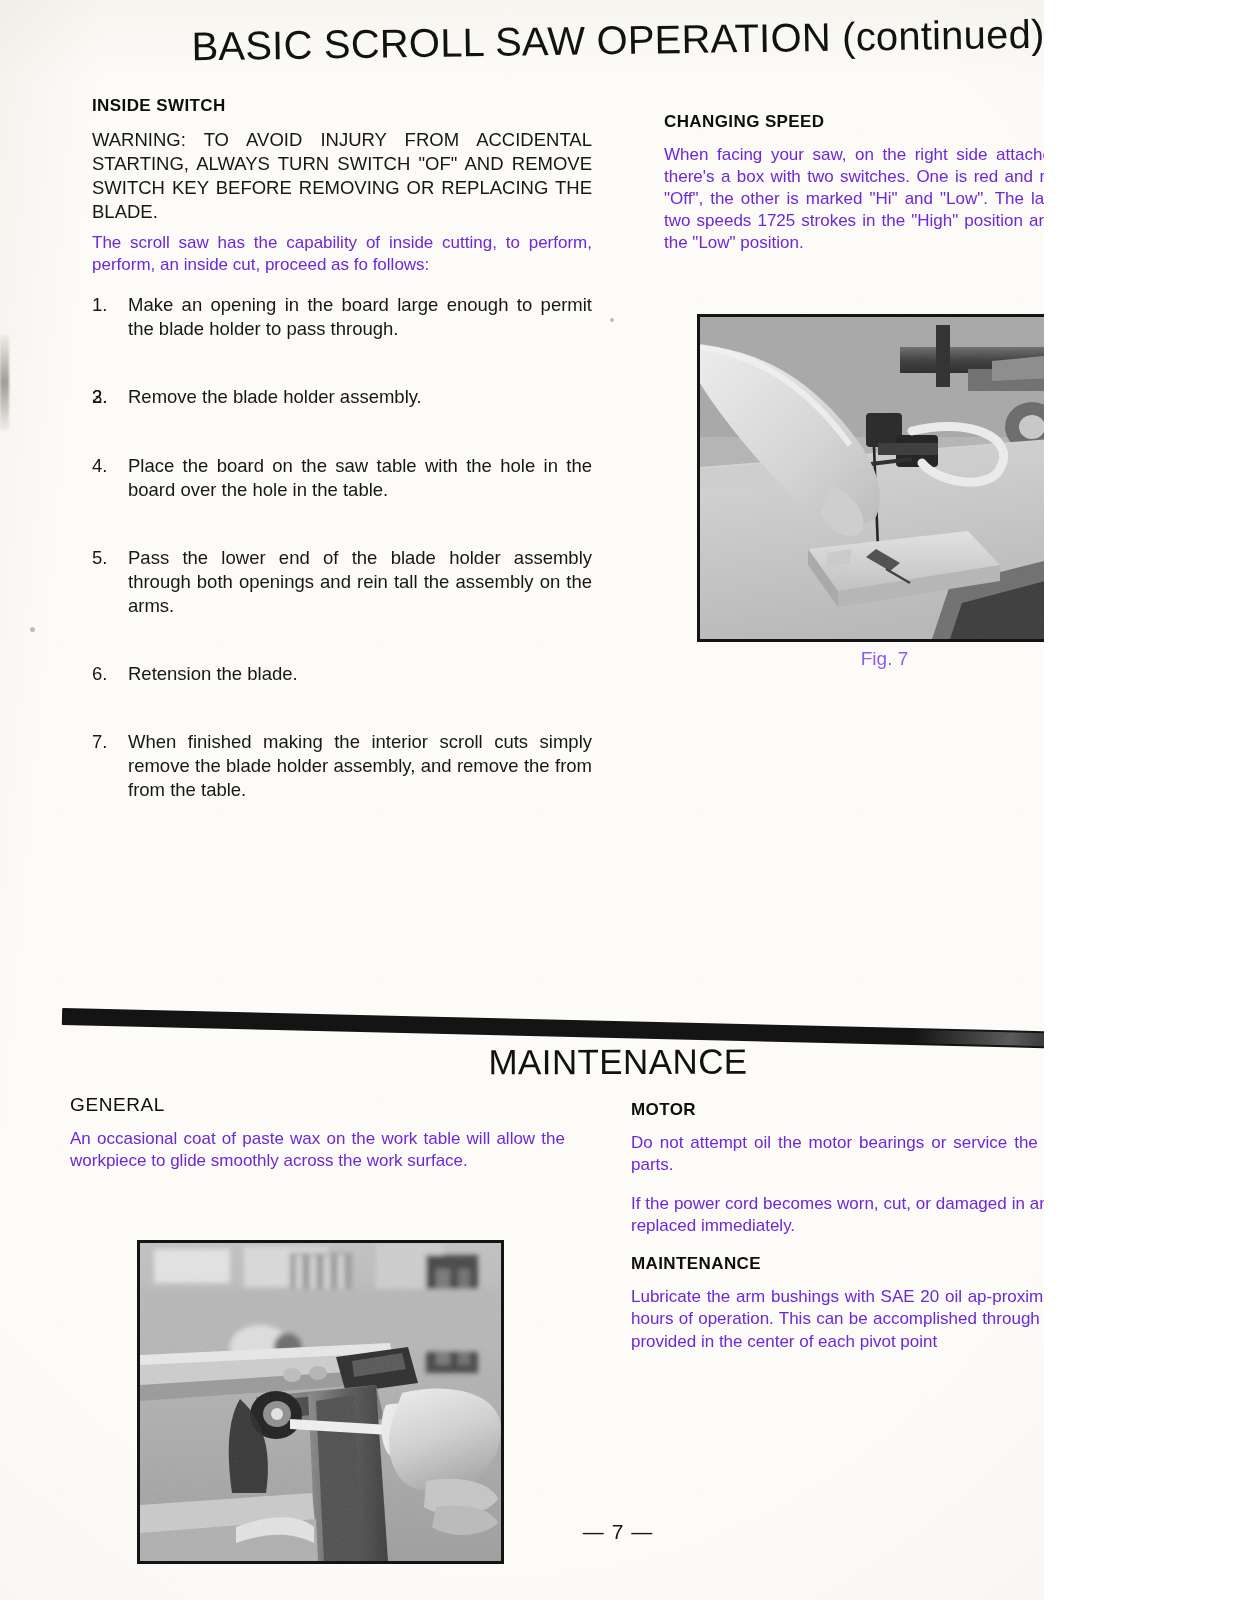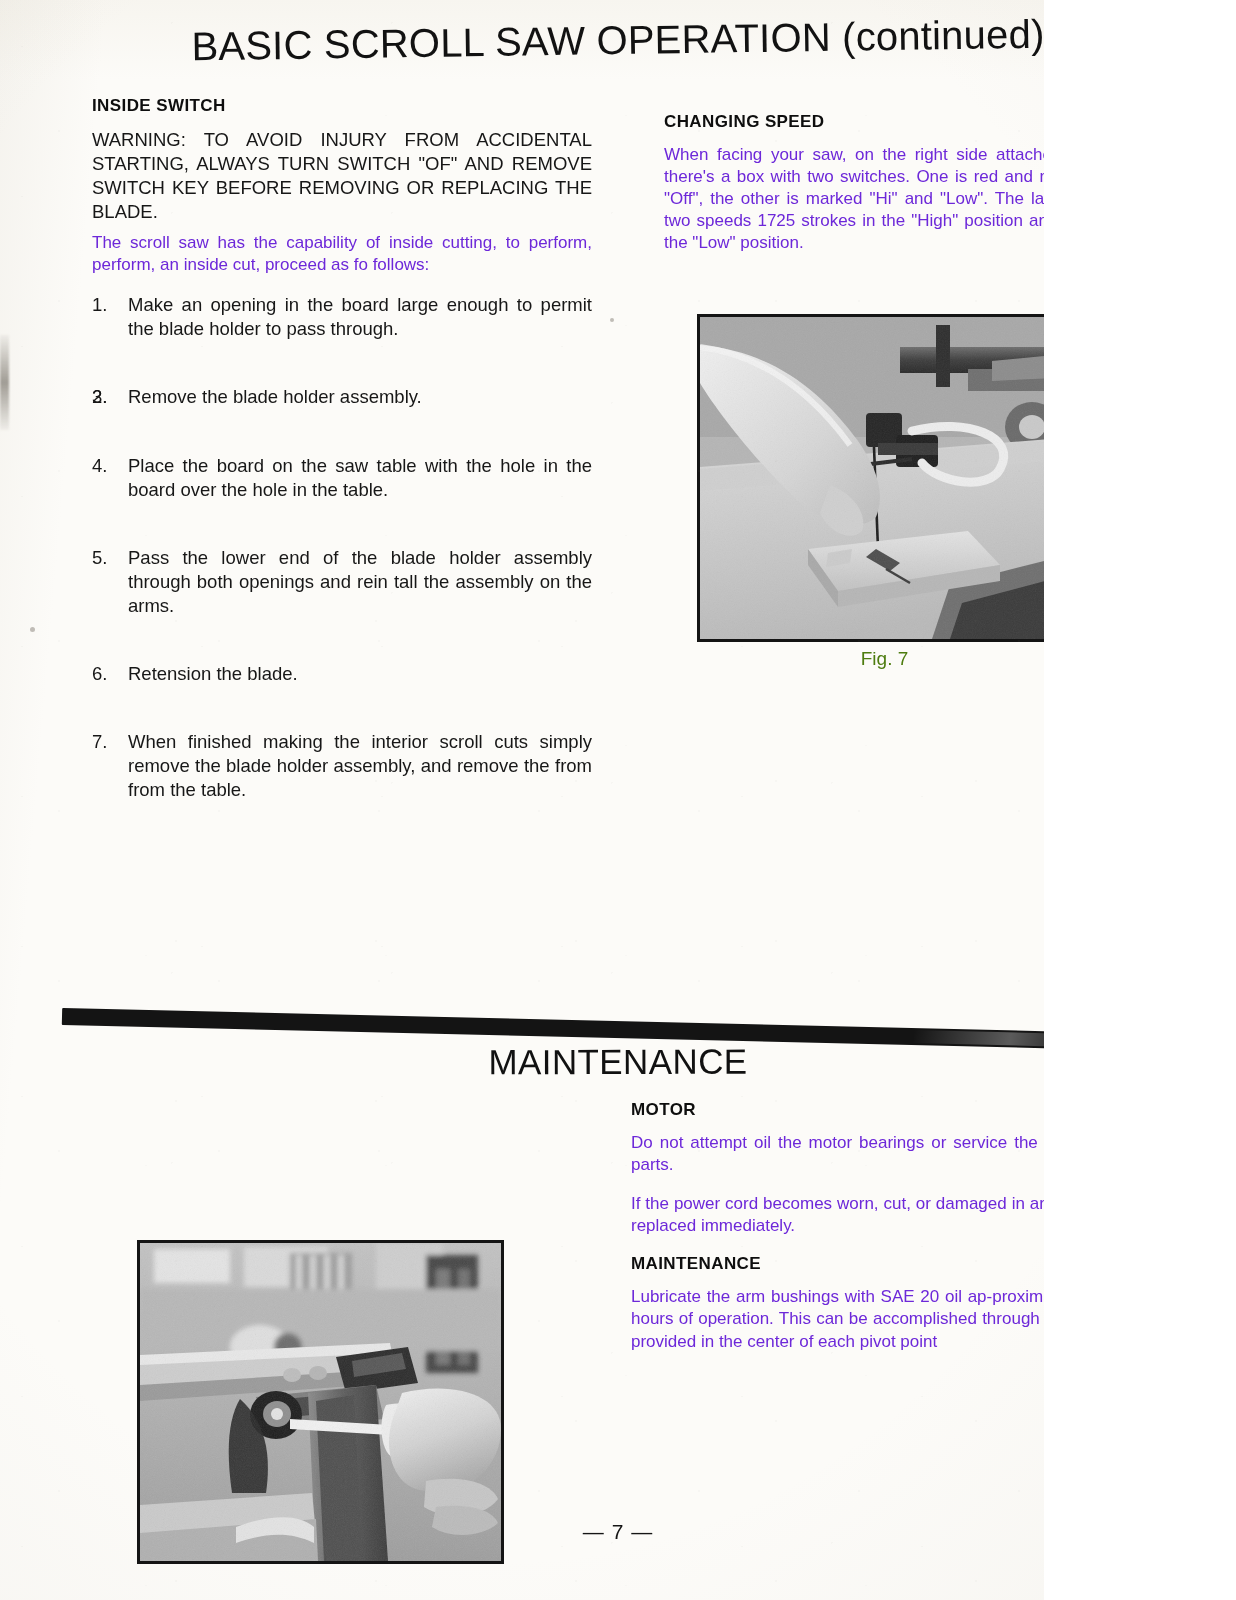--- a/index.html
+++ b/index.html
@@ -117,21 +117,21 @@
     position: absolute;
     border: 3px solid #141414;
     overflow: hidden;
     background: #9d9d9d;
   }
   .photo .inner { position: absolute; inset: 0; }
   figcaption.fig-cap {
     position: absolute;
     text-align: center;
     font-size: 19px;
-    color: #4d7c0f;
+    color: #8b5cf6;
   }
 
   
   #divider {
     position: absolute;
     left: 62px;
     top: 1008px;
     width: 1082px;
     height: 17px;
     background: #141414;
@@ -319,20 +319,24 @@
         <path d="M128 236 L 152 232 L 150 246 L 126 250 Z" fill="#cbcbcb"></path>
         <rect width="375" height="322" filter="url(#grain)" opacity="0.55"></rect>
       </svg>
     </div>
   </div>
   <figcaption class="fig-cap" style="left:697px; top:648px; width:375px;">Fig. 7</figcaption>
 
   <div id="divider"></div>
   <div id="maintenance-title">MAINTENANCE</div>
 
+  <div class="col" id="col-left-bottom">
+    <h2 class="sec-head light">GENERAL</h2>
+    <p class="body last">An occasional coat of paste wax on the work table will allow the workpiece to glide smoothly across the work surface.</p>
+  </div>
 
   <div class="photo" id="photo-lube" style="left:137px; top:1240px; width:361px; height:318px;">
     <div class="inner">
       <svg viewBox="0 0 361 318" preserveAspectRatio="none" width="100%" height="100%">
         <defs>
           <linearGradient id="g-bg2" x1="0" y1="0" x2="0" y2="1">
             <stop offset="0%" stop-color="#c2c2c2"></stop>
             <stop offset="100%" stop-color="#9e9e9e"></stop>
           </linearGradient>
           <linearGradient id="g-hand2" x1="0" y1="0" x2="0.4" y2="1">

